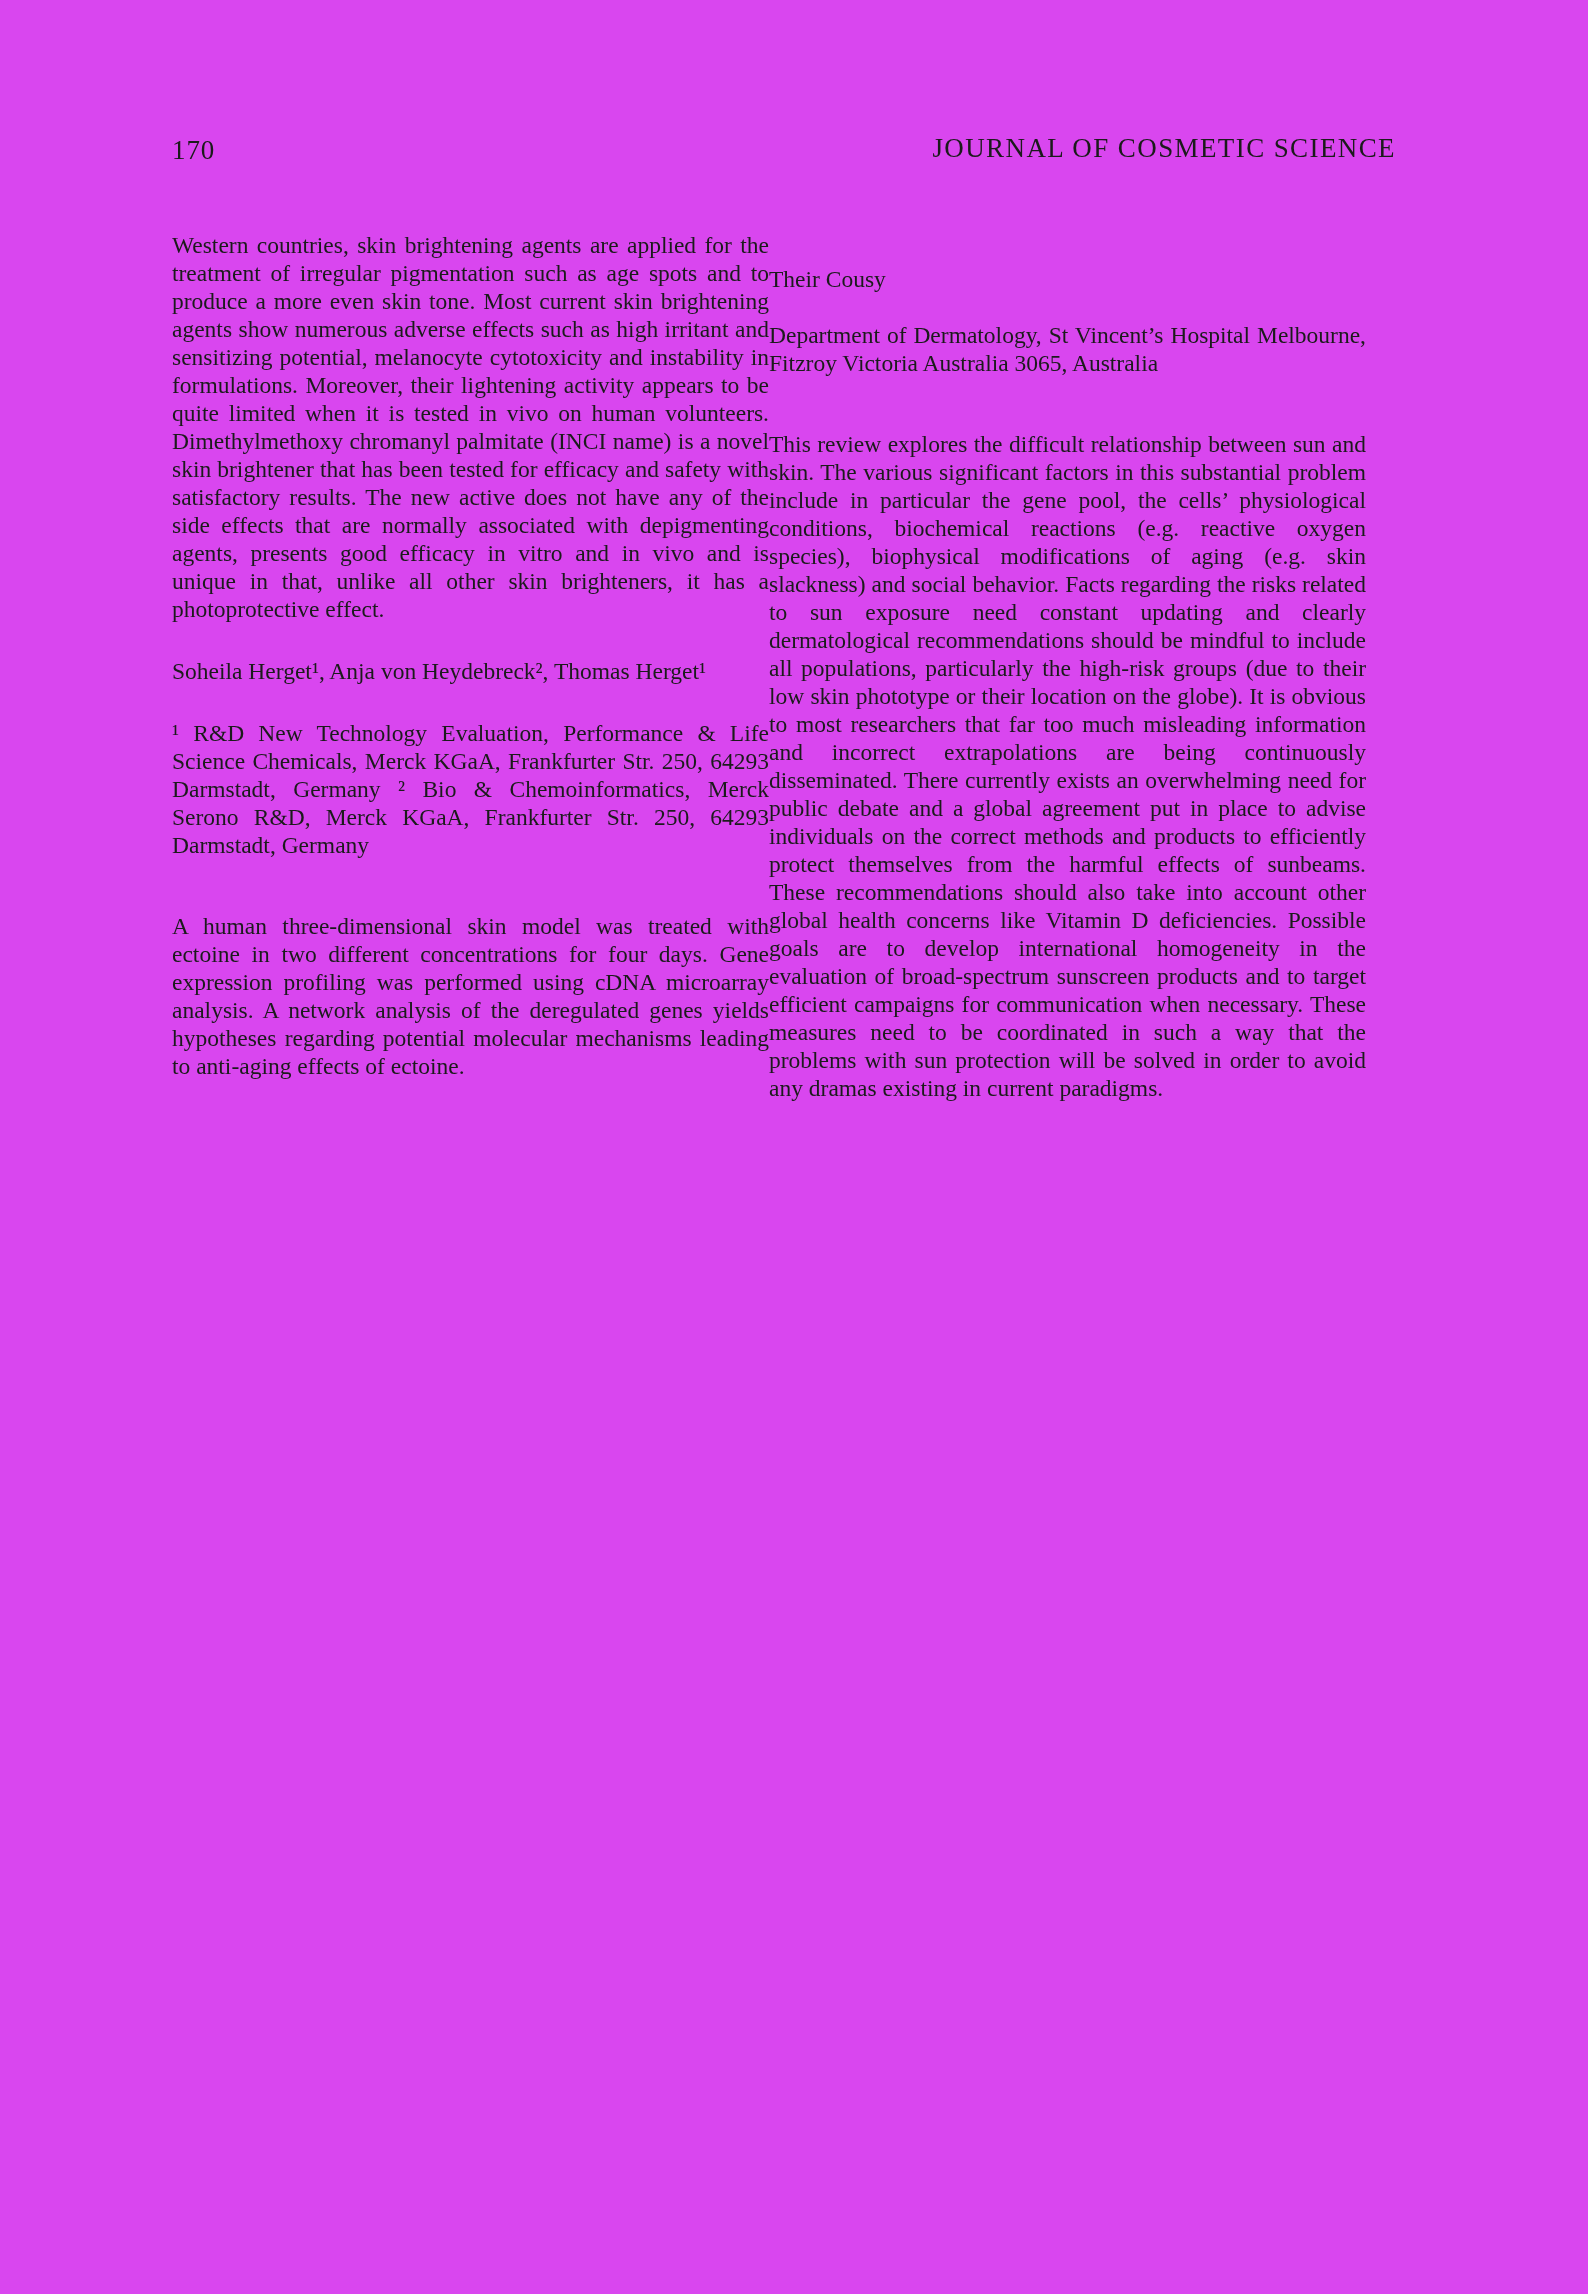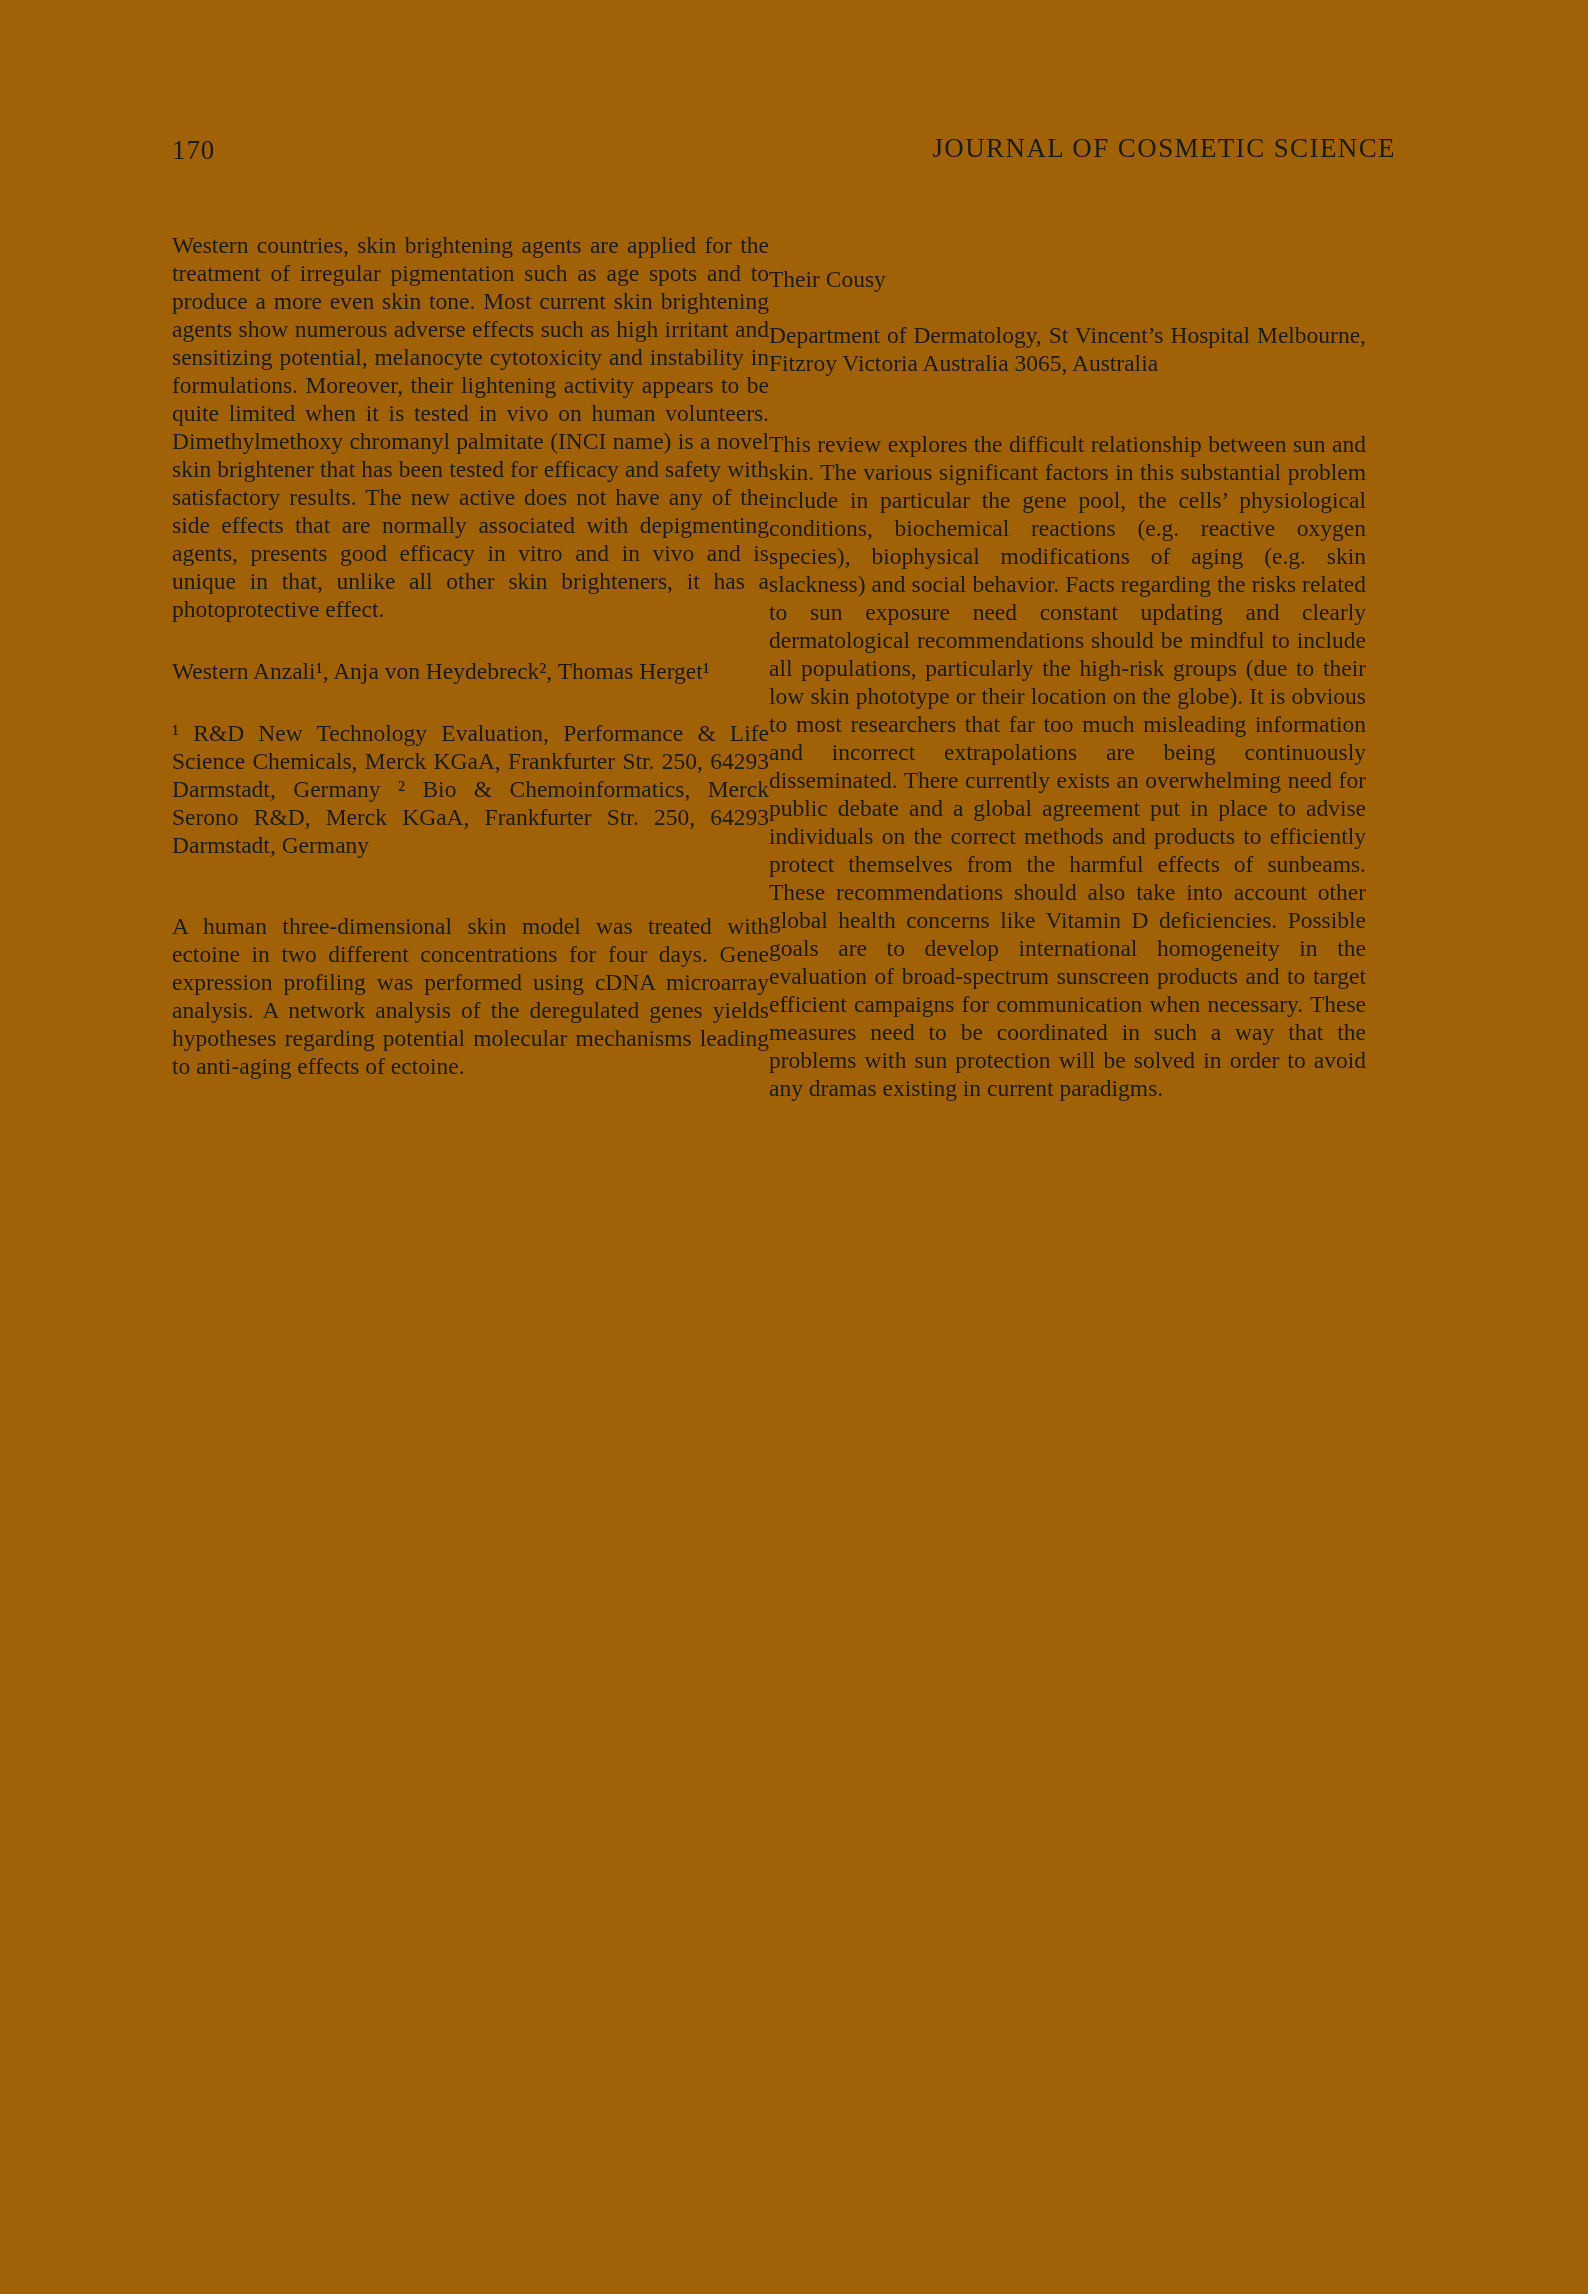--- a/index.html
+++ b/index.html
@@ -4,21 +4,21 @@
 <style>
   html, body {
     margin: 0;
     padding: 0;
     background: #ffffff;
   }
   .page {
     position: relative;
     width: 1589px;
     height: 2295px;
-    background: #a16207;
+    background: #d946ef;
     color: #1b1b1b;
     font-family: "Liberation Serif", "DejaVu Serif", serif;
     overflow: hidden;
   }
   .page-header {
     position: absolute;
     top: 133px;
     left: 172px;
     width: 1224px;
     height: 41px;
@@ -67,21 +67,21 @@
     <span class="page-number">170</span>
     <h1 class="journal-title">JOURNAL OF COSMETIC SCIENCE</h1>
   </div>
 
   <div class="columns">
 
     <section class="col">
       <p>Western countries, skin brightening agents are applied for the treatment of irregular pigmentation such as age spots and to produce a more even skin tone. Most current skin brightening agents show numerous adverse effects such as high irritant and sensitizing potential, melanocyte cytotoxicity and instability in formulations. Moreover, their lightening activity appears to be quite limited when it is tested in vivo on human volunteers. Dimethylmethoxy chromanyl palmitate (INCI name) is a novel skin brightener that has been tested for efficacy and safety with satisfactory results. The new active does not have any of the side effects that are normally associated with depigmenting agents, presents good efficacy in vitro and in vivo and is unique in that, unlike all other skin brighteners, it has a photoprotective effect.</p>
 
 
-      <p class="block-gap-15">Western Anzali¹, Anja von Heydebreck², Thomas Herget¹</p>
+      <p class="block-gap-15">Soheila Herget¹, Anja von Heydebreck², Thomas Herget¹</p>
 
       <p class="block-gap-15">¹ R&amp;D New Technology Evaluation, Performance &amp; Life Science Chemicals, Merck KGaA, Frankfurter Str. 250, 64293 Darmstadt, Germany  ² Bio &amp; Chemoinformatics, Merck Serono R&amp;D, Merck KGaA, Frankfurter Str. 250, 64293 Darmstadt, Germany</p>
 
       <p class="block-gap-2">A human three-dimensional skin model was treated with ectoine in two different concentrations for four days. Gene expression profiling was performed using cDNA microarray analysis. A network analysis of the deregulated genes yields hypotheses regarding potential molecular mechanisms leading to anti-aging effects of ectoine.</p>
     </section>
 
     <section class="col">
 
       <p class="block-gap-15">Their Cousy</p>
 

